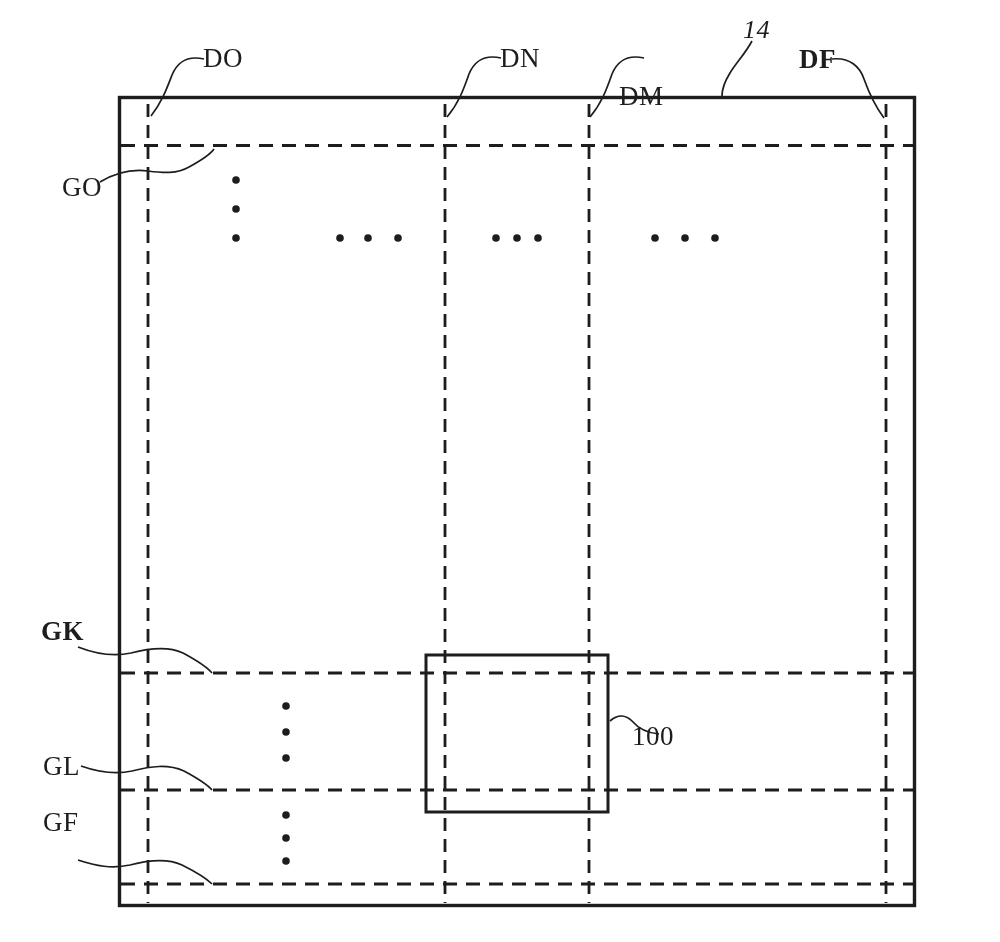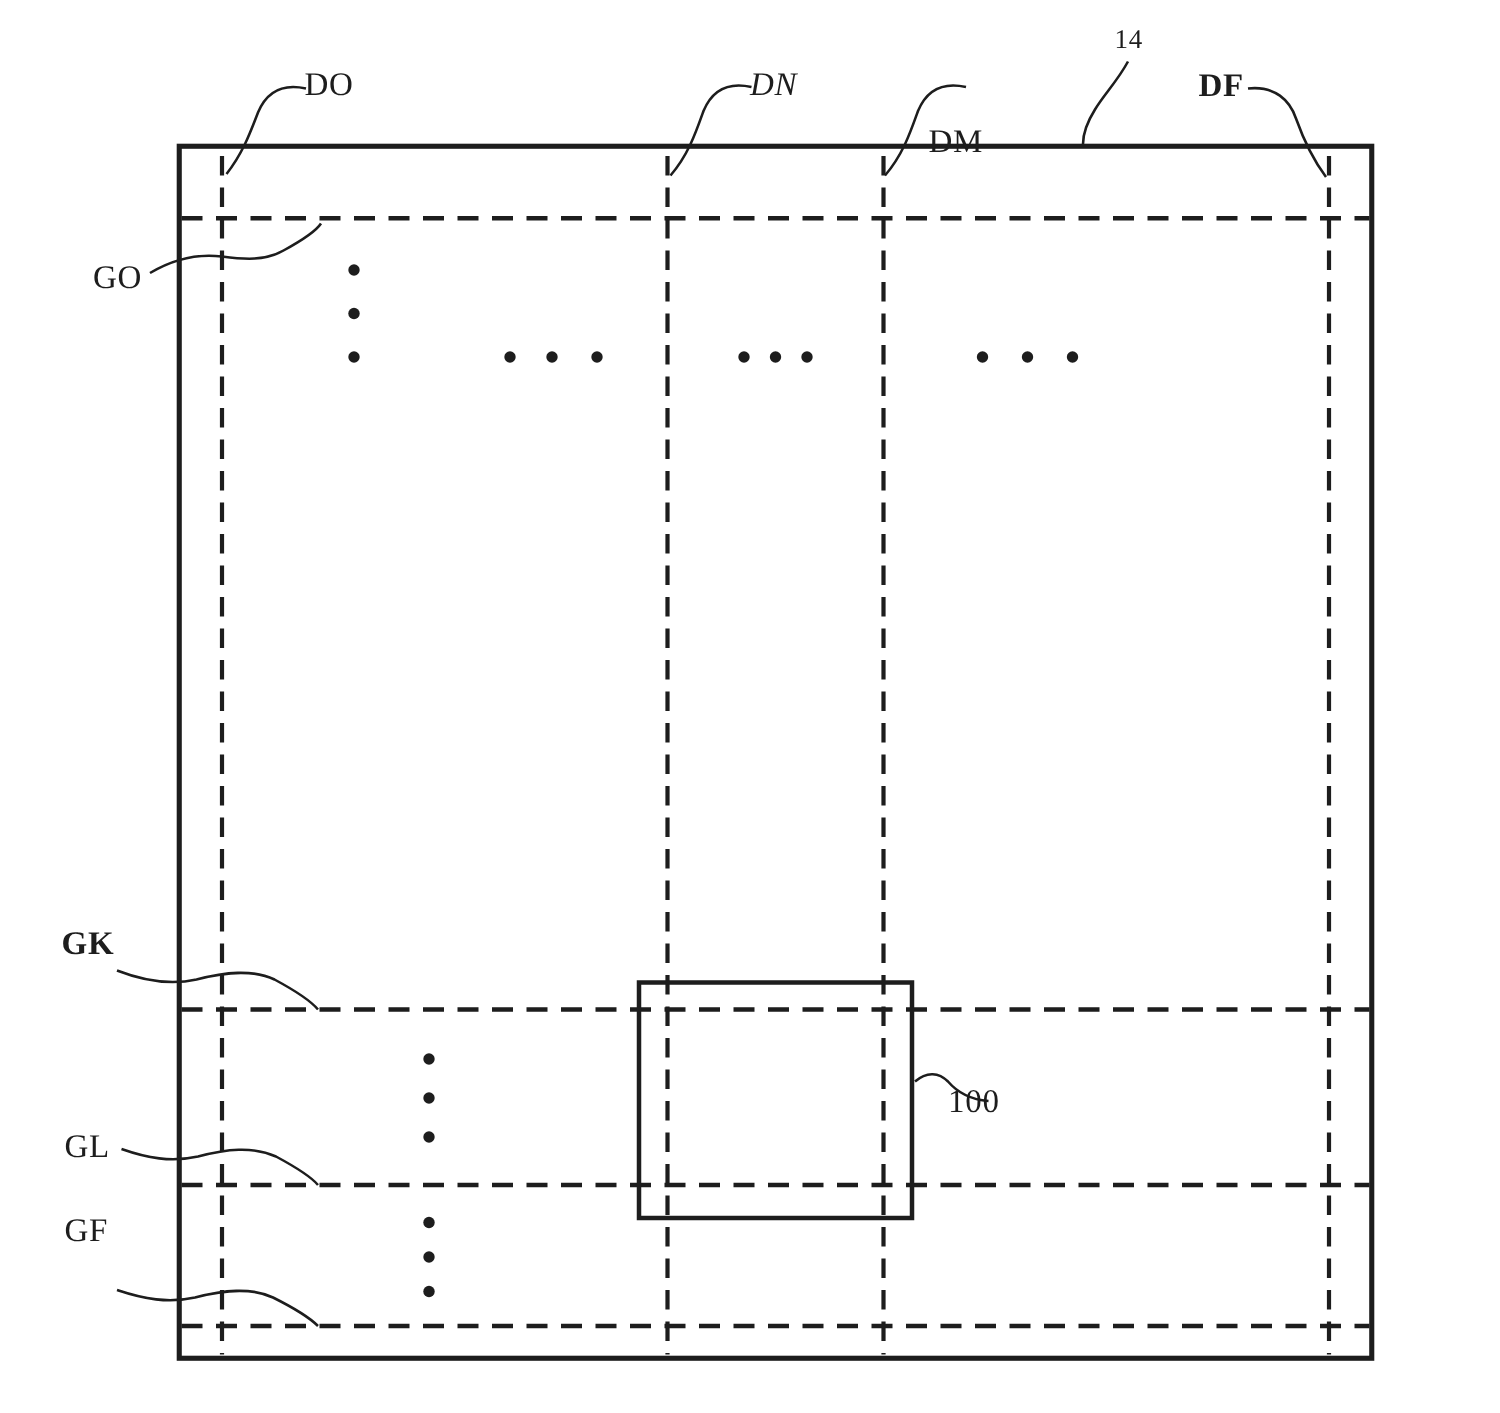--- a/index.html
+++ b/index.html
@@ -14,28 +14,28 @@
   .fig svg { position:absolute; left:0; top:0; }
   .solid  { fill:none; stroke:var(--ink); stroke-width:3.4; }
   .inner  { fill:none; stroke:var(--ink); stroke-width:3; }
   .vdash  { stroke:var(--ink); stroke-width:2.8; stroke-dasharray:13 8; }
   .hdash  { stroke:var(--ink); stroke-width:2.9; stroke-dasharray:14 9; }
   .leader { fill:none; stroke:var(--ink); stroke-width:1.7; }
   .dot    { fill:var(--ink); stroke:none; }
   .lbl {
     position:absolute;
     font-family:"Liberation Serif","DejaVu Serif",serif;
-    font-size:22px;
+    font-size:27px;
     line-height:1;
     color:var(--ink);
     letter-spacing:0.5px;
     white-space:nowrap;
     user-select:none;
   }
-  .lbl.small { font-size:18px; }
+  .lbl.small { font-size:26px;font-style:italic; }
 </style>
 </head>
 <body>
 
 <div class="fig">
 
   <svg width="1000" height="942" viewBox="0 0 1000 942">
 
     <g>
       <rect class="solid" x="119.5" y="97.5" width="795" height="808"></rect>
@@ -93,21 +93,21 @@
       <path class="leader" d="M 832 59 C 850 57, 860 67, 864 79 C 869 93, 875 106, 884 118"></path>
       <path class="leader" d="M 100 182 C 115 173, 132 169, 148 171 C 163 173, 177 174, 189 167 C 200 161, 210 155, 214 149"></path>
       <path class="leader" d="M 78 647 C 96 654, 113 657, 131 653 C 150 648, 168 646, 183 653 C 196 660, 207 667, 212 673"></path>
       <path class="leader" d="M 81 766 C 98 772, 114 775, 132 771 C 151 766, 168 764, 184 771 C 197 778, 207 784, 212 790"></path>
       <path class="leader" d="M 78 860 C 96 866, 112 869, 130 865 C 149 860, 167 858, 182 865 C 196 872, 206 878, 212 884"></path>
       <path class="leader" d="M 610 721 C 618 714, 626 715, 632 721 C 638 728, 646 733, 659 734"></path>
     </g>
   </svg>
 
   <span class="lbl" style="left:203px; top:45px;">DO</span>
-  <span class="lbl" style="left:500px; top:45px;font-style:italic;">DN</span>
+  <span class="lbl" style="left:500px; top:45px;">DN</span>
   <span class="lbl" style="left:619px; top:45px;margin-top:38px;">DM</span>
   <span class="lbl" style="left:799px; top:46px;font-weight:bold;">DF</span>
   <span class="lbl small" style="left:743px; top:17px;">14</span>
 
   <span class="lbl" style="left:62px; top:174px;">GO</span>
   <span class="lbl" style="left:41px; top:618px;font-weight:bold;">GK</span>
   <span class="lbl" style="left:43px; top:753px;text-align:center;">GL</span>
   <span class="lbl" style="left:43px; top:809px;">GF</span>
 
   <span class="lbl" style="left:632px; top:723px;">100</span>

